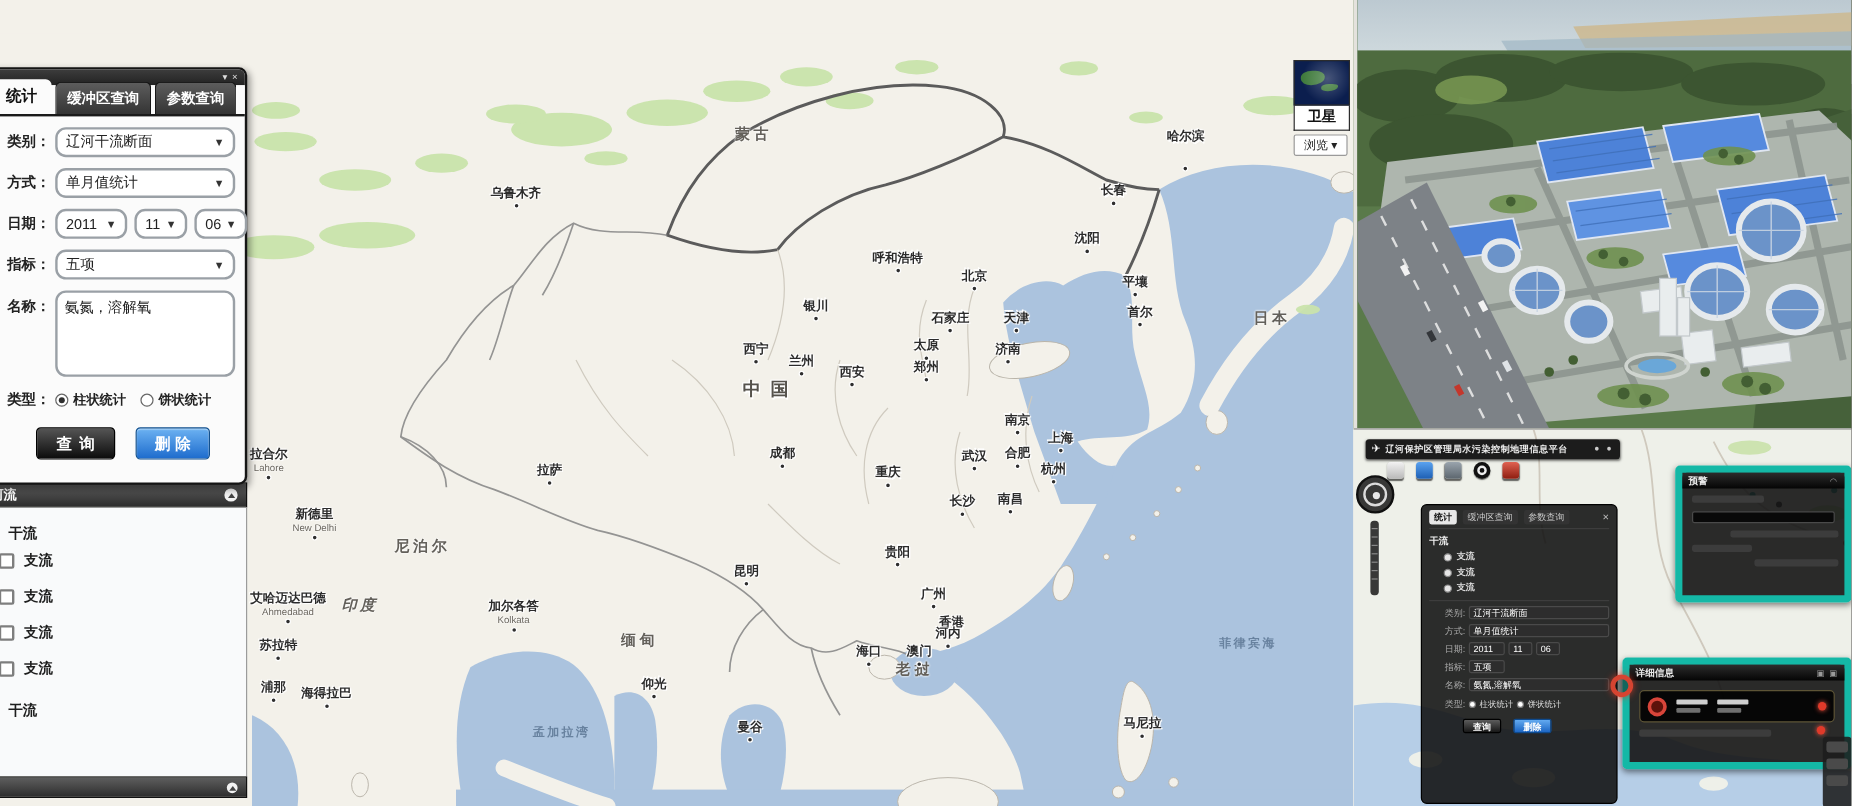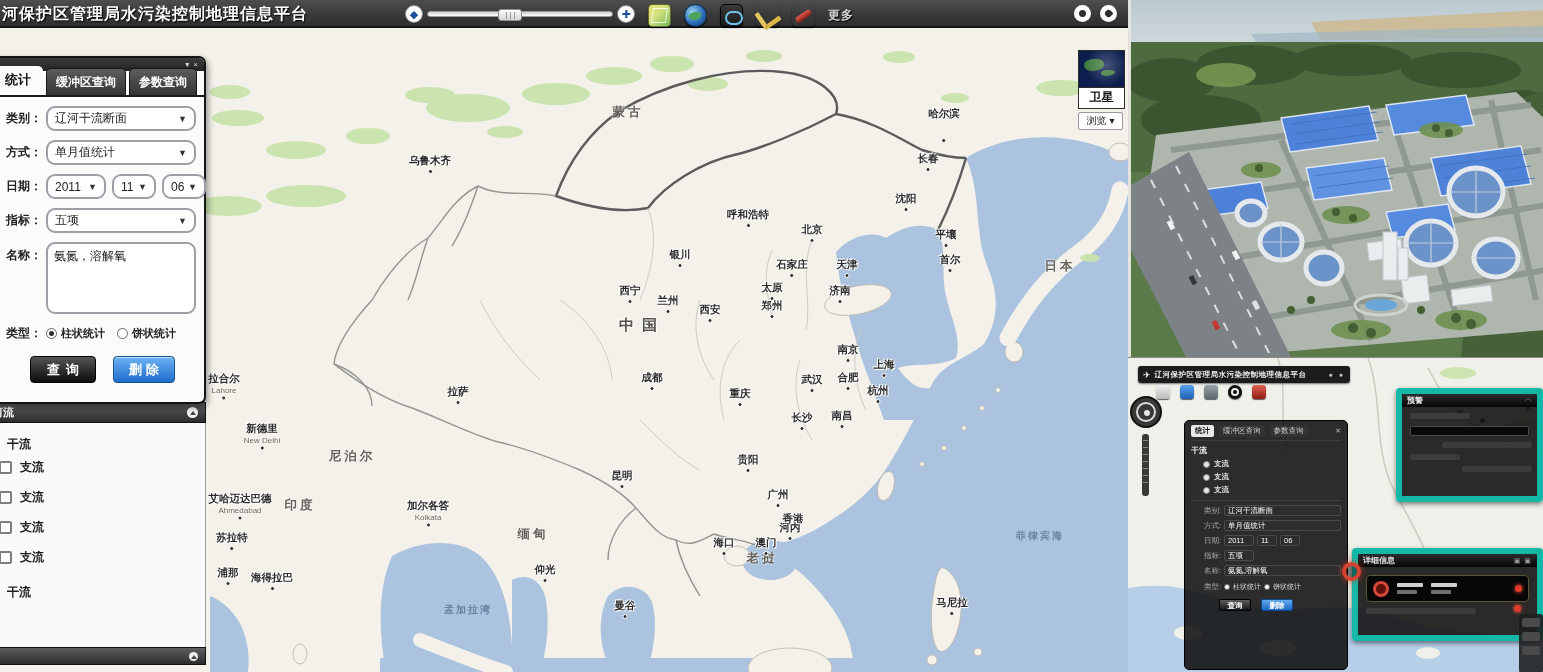--- a/index.html
+++ b/index.html
@@ -261,21 +261,21 @@
           <path d="M 648,208 C 660,240 650,276 640,300 M 700,300 C 690,330 700,360 714,380 M 772,250 C 760,280 770,300 772,318 M 812,240 C 800,270 812,300 806,330 M 560,300 C 590,320 610,350 612,380 M 480,300 C 500,340 520,360 540,380 M 740,340 C 720,360 716,390 724,420 M 800,360 C 790,390 800,420 812,440 M 860,330 C 850,360 856,390 866,410 M 640,420 C 660,440 680,460 700,470"></path>
         </g>
       </svg>
       <div id="map-labels">
           <div class="mlab country" style="left: 628px; top: 84px;">
             <span class="mlab-t">蒙古</span>
           </div>
           <div class="mlab bigcountry" style="left: 642px; top: 297px;">
             <span class="mlab-t">中国</span>
           </div>
-          <div class="mlab country" style="left: 300px; top: 477px;">
+          <div class="mlab country" style="left: 300px; top: 477px; font-style: italic;">
             <span class="mlab-t">印度</span>
           </div>
           <div class="mlab country" style="left: 533px; top: 506px;">
             <span class="mlab-t">缅甸</span>
           </div>
           <div class="mlab country" style="left: 762px; top: 530px;">
             <span class="mlab-t">老挝</span>
           </div>
           <div class="mlab country" style="left: 1060px; top: 238px;">
             <span class="mlab-t">日本</span>
@@ -286,21 +286,21 @@
           <div class="mlab sea" style="left: 468px; top: 582px;">
             <span class="mlab-t">孟加拉湾</span>
           </div>
           <div class="mlab sea" style="left: 1040px; top: 508px;">
             <span class="mlab-t">菲律宾海</span>
           </div>
           <div class="mlab city" style="left: 430px; top: 136px;">
             <span class="mlab-t">乌鲁木齐</span>
             <i class="mlab-d"></i>
           </div>
-          <div class="mlab city" style="left: 944px; top: 97px; gap: 16px;">
+          <div class="mlab city" style="left: 988px; top: 97px; gap: 16px;">
             <span class="mlab-t">哈尔滨</span>
             <i class="mlab-d"></i>
           </div>
           <div class="mlab city" style="left: 928px; top: 134px;">
             <span class="mlab-t">长春</span>
             <i class="mlab-d"></i>
           </div>
           <div class="mlab city" style="left: 906px; top: 174px;">
             <span class="mlab-t">沈阳</span>
             <i class="mlab-d"></i>
@@ -474,46 +474,20 @@
       <div id="maptype">
         <div id="sat-thumb"></div>
         <div id="sat-label">卫星</div>
         <div id="browse-box">
           <span>浏览</span>
           <span>▾</span>
         </div>
       </div>
     </div>
 
-    <div id="topbar">
-      <div id="app-title">河保护区管理局水污染控制地理信息平台</div>
-      <div id="zoom-slider">
-        <div class="slider-btn" style="left:0;">◆</div>
-        <div id="slider-track">
-          <div id="slider-handle">
-              <i style="left:7px;"></i>
-              <i style="left:11px;"></i>
-              <i style="left:15px;"></i>
-            </div>
-        </div>
-        <div class="slider-btn" style="left:212px;">✚</div>
-      </div>
-      <div id="toolbar-icons">
-        <div class="tool tool-map"></div>
-        <div class="tool tool-earth"></div>
-        <div class="tool tool-go"></div>
-        <div class="tool tool-measure"></div>
-        <div class="tool tool-pen"></div>
-        <div id="more-tool">更多</div>
-      </div>
-      <div id="topbar-right">
-        <div class="circ-btn"></div>
-        <div class="circ-btn half"></div>
-      </div>
-    </div>
 
     <div id="query-panel">
       <div id="qp-strip">
         <span>▾</span>
         <span>×</span>
       </div>
       <div id="qp-tabs">
         <div class="qp-tab active">统计</div>
         <div class="qp-tab">缓冲区查询</div>
         <div class="qp-tab">参数查询</div>

